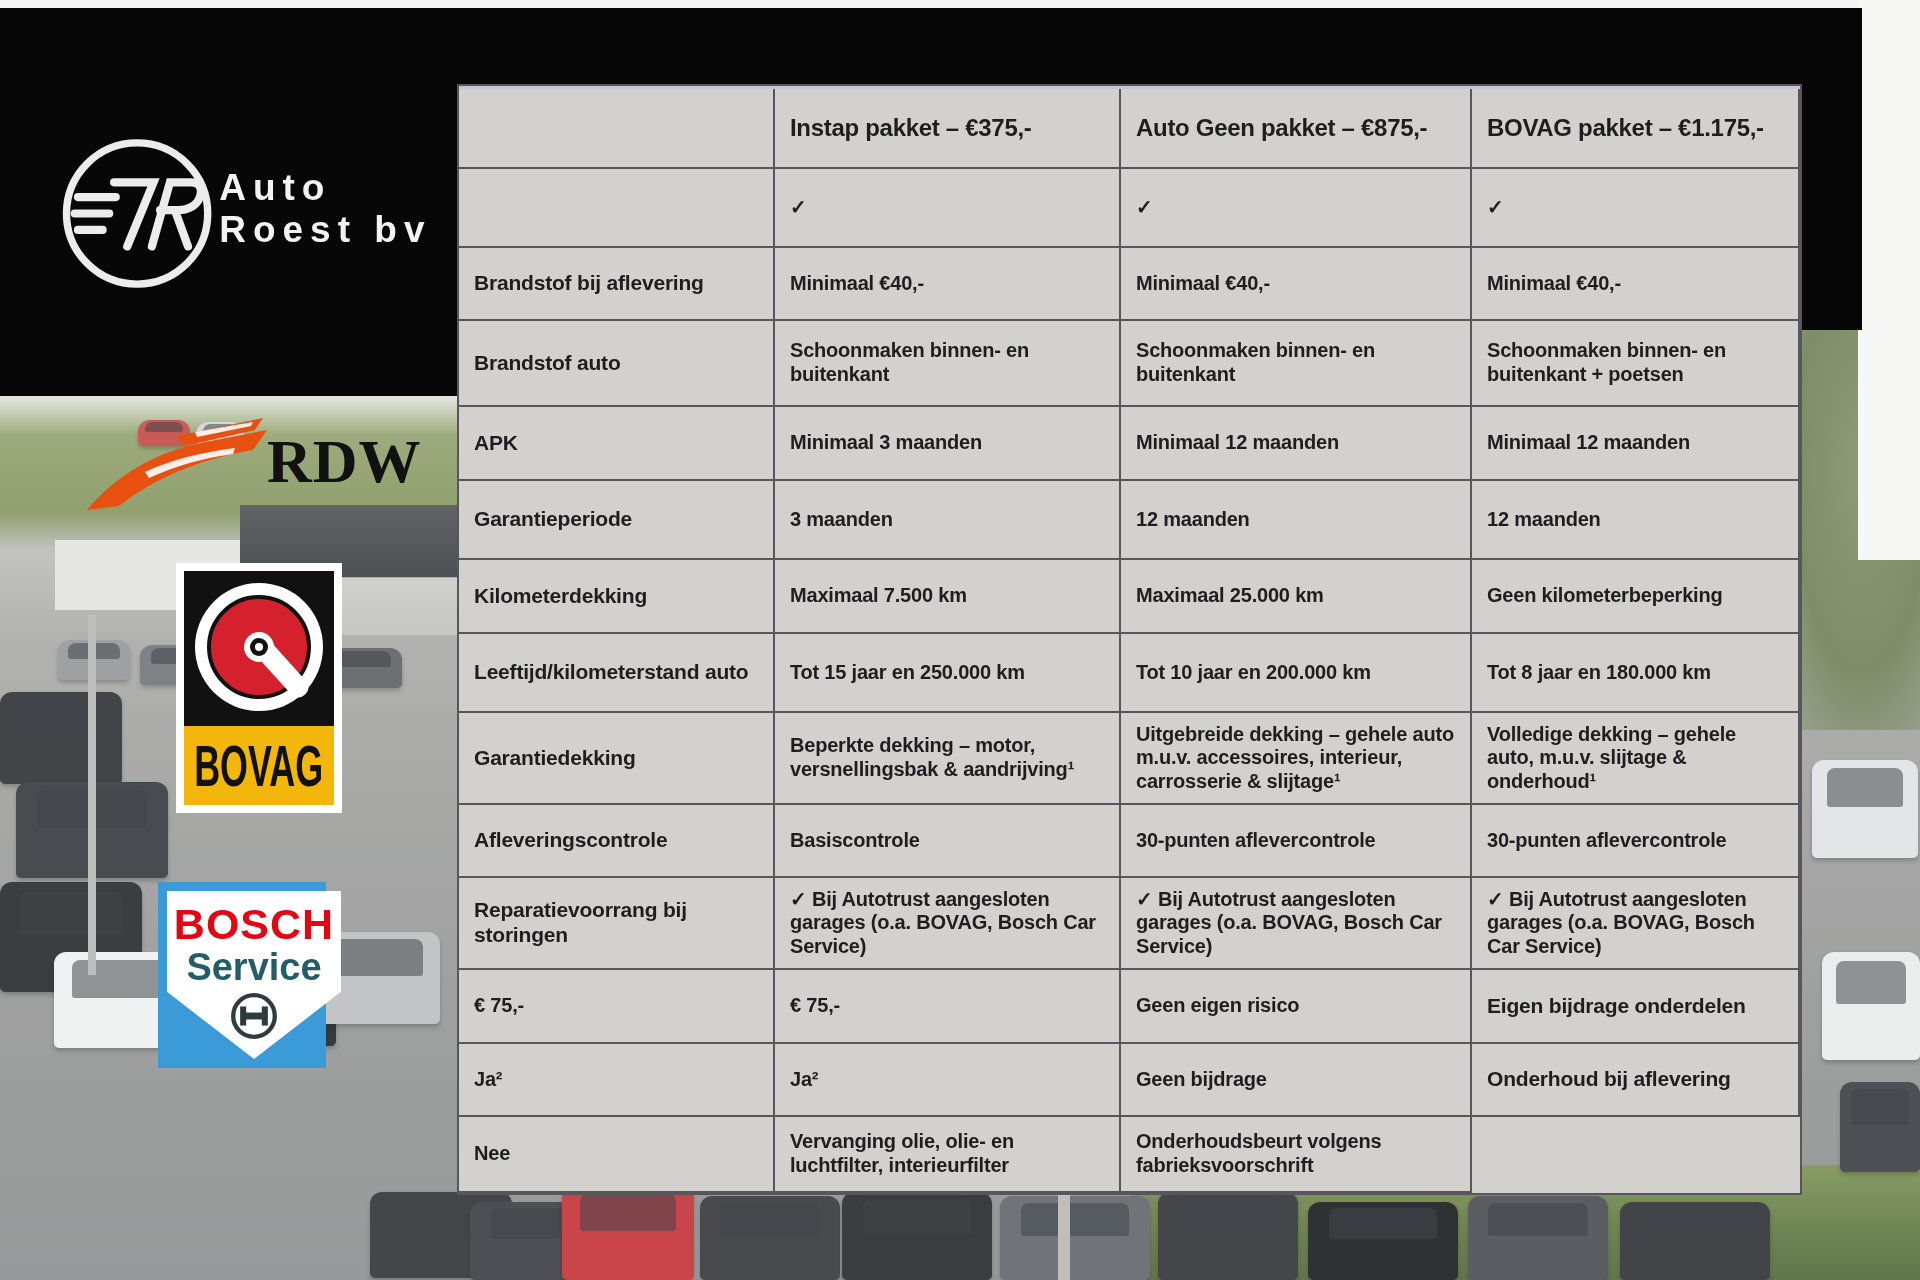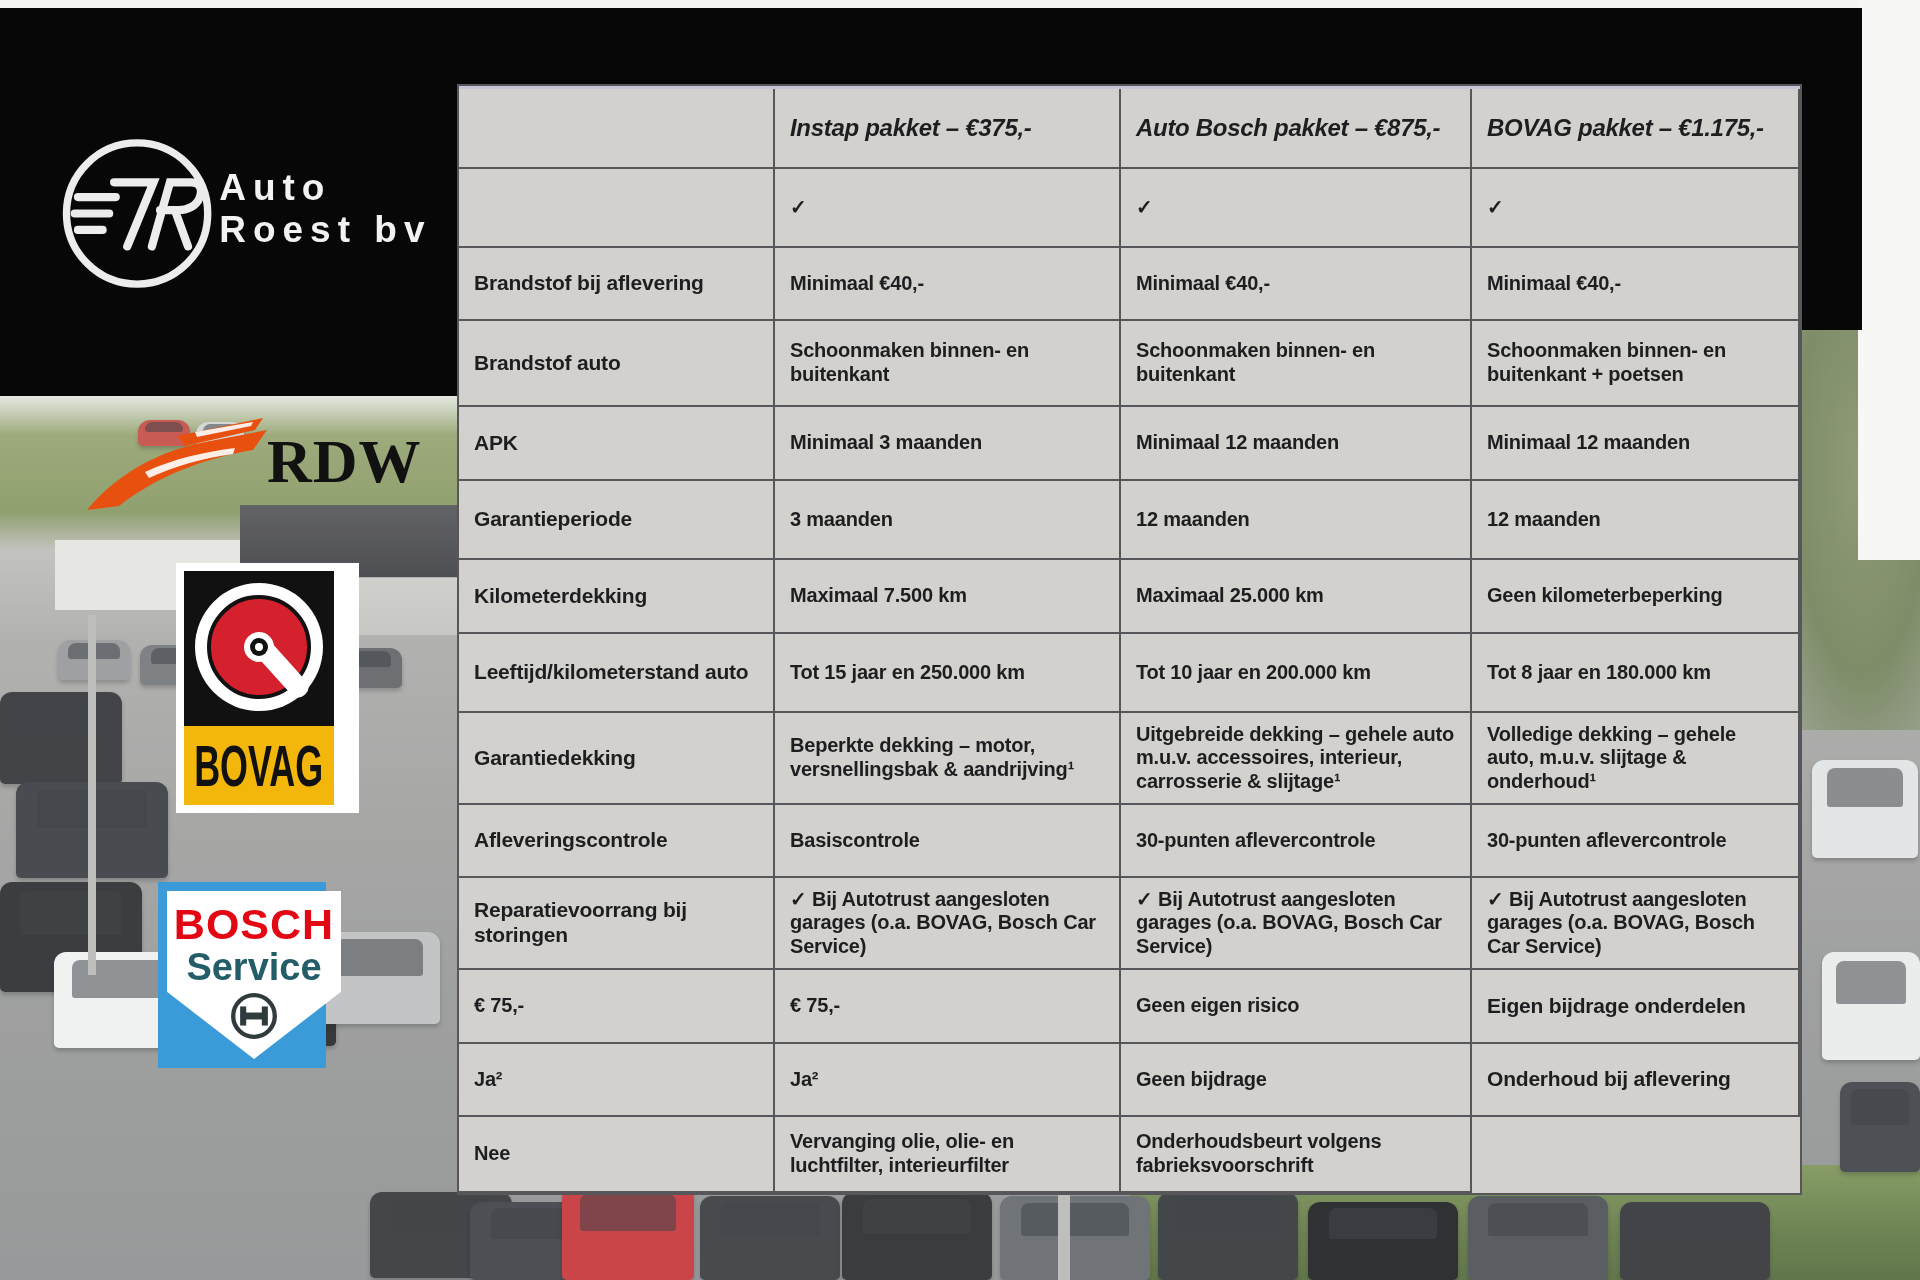--- a/index.html
+++ b/index.html
@@ -36,21 +36,21 @@
   .logo-box svg{margin-top:22px;}
   .brand-name{color:#f2f2f2;font-size:37px;font-weight:bold;letter-spacing:7px;margin-top:14px;}
 
   
   .rdw{position:absolute;left:85px;top:408px;width:330px;height:110px;}
   .rdw svg{position:absolute;left:0;top:6px;}
   .rdw-text{position:absolute;left:182px;top:18px;color:#111;
     font-family:"Liberation Serif", serif;font-weight:bold;font-size:62px;letter-spacing:1px;}
 
   
-  .bovag{position:absolute;left:176px;top:563px;width:183px;height:250px;background:#fff;
+  .bovag{position:absolute;left:176px;top:563px;width:166px;height:250px;background:#fff;
     padding:0;box-sizing:border-box;}
   .bovag-top{position:absolute;left:8px;top:8px;width:150px;height:155px;background:#111;}
   .bovag-band{position:absolute;left:8px;top:163px;width:150px;height:79px;background:#f3b70b;
     display:flex;align-items:center;justify-content:center;}
   .bovag-band span{font-weight:bold;font-size:46px;color:#111;transform:scale(.78,1.25);letter-spacing:0;}
 
   
   .bosch{position:absolute;left:158px;top:882px;width:168px;height:186px;background:#3b9bd8;}
   .bosch-shield{position:absolute;left:9px;top:9px;width:174px;height:168px;background:#fff;
     clip-path:polygon(0 0,100% 0,100% 60%,50% 100%,0 60%);
@@ -61,21 +61,21 @@
 
   
   .pkg-table{position:absolute;left:459px;top:86px;width:1341px;
     display:grid;grid-template-columns:316px 346px 351px 328px;
     background:#d2d1cd;border-top:3px solid #c9c2d6;
     box-shadow:0 0 0 2px #57575b;}
   .cell{border-right:2px solid #57575b;border-bottom:2px solid #57575b;
     box-sizing:border-box;display:flex;align-items:center;
     padding:6px 15px;color:#1e1e20;font-weight:bold;font-size:20px;
     line-height:1.18;letter-spacing:-0.2px;}
-  .cell.head{font-size:24px;letter-spacing:-0.3px;font-style:italic;}
+  .cell.head{font-size:24px;letter-spacing:-0.3px;}
   .cell.lab{font-size:21px;}
 </style>
 </head>
 <body>
 
 <div class="photo">
   <div class="shed"></div>
   <div class="building"></div>
   <div class="trees-right"></div>
   <div class="hedge"></div>
@@ -214,21 +214,21 @@
       <rect x="14" y="19" width="7" height="22" fill="#2f3b3d"></rect>
       <rect x="39" y="19" width="7" height="22" fill="#2f3b3d"></rect>
       <rect x="18" y="26" width="24" height="8" fill="#2f3b3d"></rect>
     </svg>
   </div>
 </div>
 
 <div class="pkg-table" id="pkg-table" style="grid-template-rows: 80px 79px 73px 86px 74px 79px 74px 79px 92px 73px 92px 74px 73px 76px;">
     <div class="cell head lab"></div>
     <div class="cell head">Instap pakket – €375,-</div>
-    <div class="cell head">Auto Bosch pakket – €875,-</div>
+    <div class="cell head">Auto Geen pakket – €875,-</div>
     <div class="cell head">BOVAG pakket – €1.175,-</div>
     <div class="cell lab"></div>
     <div class="cell">✓</div>
     <div class="cell">✓</div>
     <div class="cell">✓</div>
     <div class="cell lab">Brandstof bij aflevering</div>
     <div class="cell">Minimaal €40,-</div>
     <div class="cell">Minimaal €40,-</div>
     <div class="cell">Minimaal €40,-</div>
     <div class="cell lab">Brandstof auto</div>

